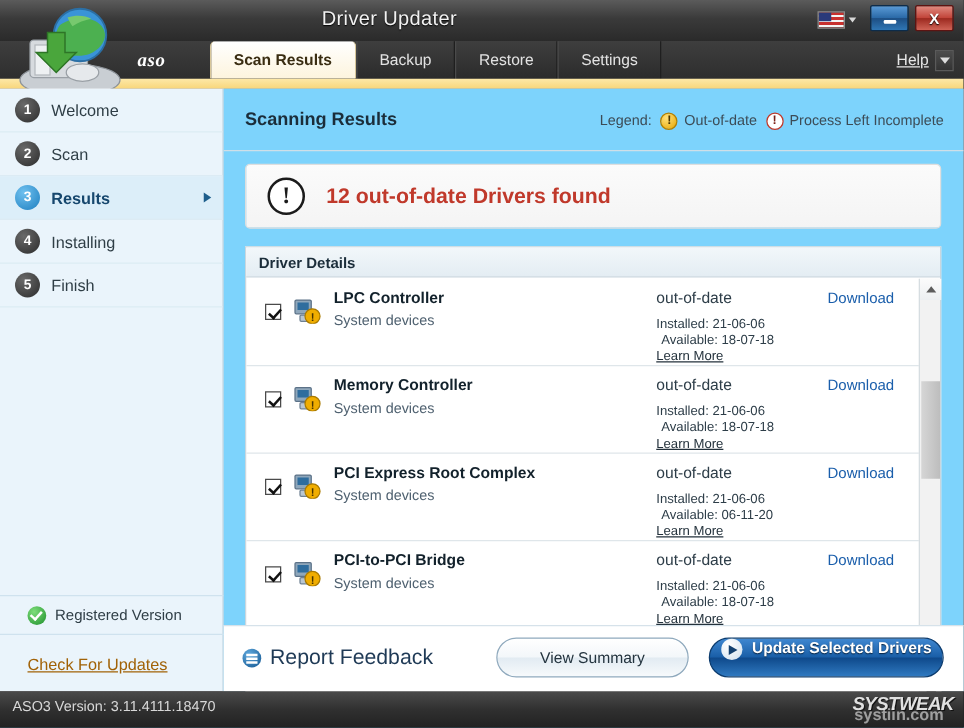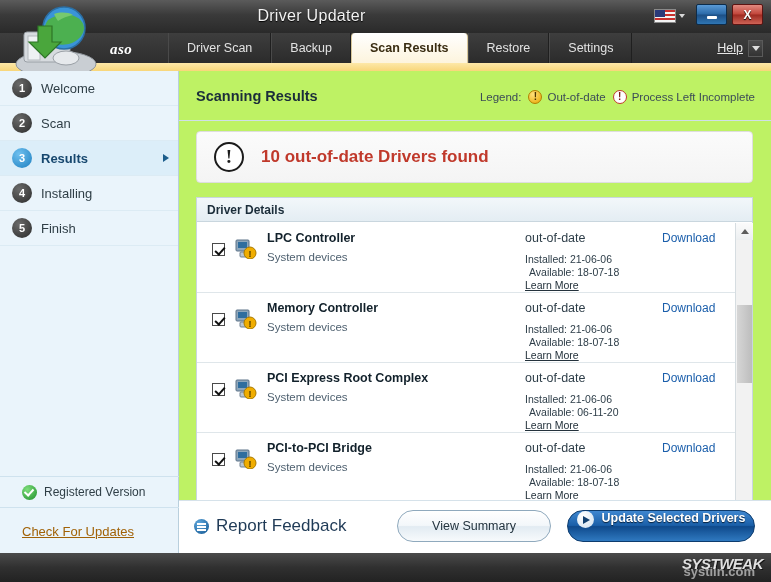--- a/index.html
+++ b/index.html
@@ -167,21 +167,21 @@
     position: absolute; left: 0; bottom: 2px; width: 179px; height: 40px;
     display: flex; align-items: center; padding-left: 22px;
   }
   .side-foot-upd a {
     color: #a16207; font-size: 13px; text-decoration: underline;
   }
 
   
   .main {
     position: absolute; left: 179px; top: 0; width: 592px; height: 482px;
-    background: #bef264;
+    background: #7dd3fc;
   }
   .main-head {
     position: absolute; left: 0; top: 16px; width: 592px; height: 34px;
     border-bottom: 1px solid #cfdfe8;
   }
   .page-title {
     position: absolute; left: 17px; top: 1px;
     font-size: 14.5px; font-weight: bold; color: #1b2d3a;
   }
   .legend {
@@ -385,23 +385,22 @@
     <div class="winbtn min">
       <i></i>
     </div>
     <div class="winbtn close">X</div>
   </div>
 
   <div class="tabbar">
     <div class="brand">aso</div>
 
     <div class="tabs">
-      <div class="tab">Driver Scan</div>
+      <div class="tab active">Scan Results</div>
       <div class="tab">Backup</div>
-      <div class="tab active">Scan Results</div>
       <div class="tab">Restore</div>
       <div class="tab">Settings</div>
     </div>
 
     <div class="help-wrap">
       <span class="help-link"><u>Help</u></span>
       <span class="help-caret">
           <i></i>
         </span>
     </div>
@@ -467,21 +466,21 @@
           </span>
           <span class="lg-item">
             <span class="ico-warn-r">!</span>
             <span>Process Left Incomplete</span>
           </span>
         </div>
       </div>
 
       <div class="alertbox">
         <span class="ico-warn-big">!</span>
-        <span class="alert-text">10 out-of-date Drivers found</span>
+        <span class="alert-text">12 out-of-date Drivers found</span>
       </div>
 
       <div class="listwrap">
         <div class="list-head">Driver Details</div>
 
         <div class="list-body">
 
           <div class="drow">
             <span class="d-check"></span>
             <svg class="d-icon" viewBox="0 0 22 20">
@@ -578,17 +577,18 @@
     <div class="btn-summary">View Summary</div>
     <div class="btn-update">
       <span class="play">
           <i></i>
         </span>
       <span>Update Selected Drivers</span>
     </div>
   </div>
 
   <div class="statusbar">
+    <div class="status-text">ASO3 Version: 3.11.4111.18470</div>
     <div class="watermark">SYSTWEAK</div>
     <div class="watermark2">systiin.com</div>
   </div>
 
 </div>
 
 </body></html>

